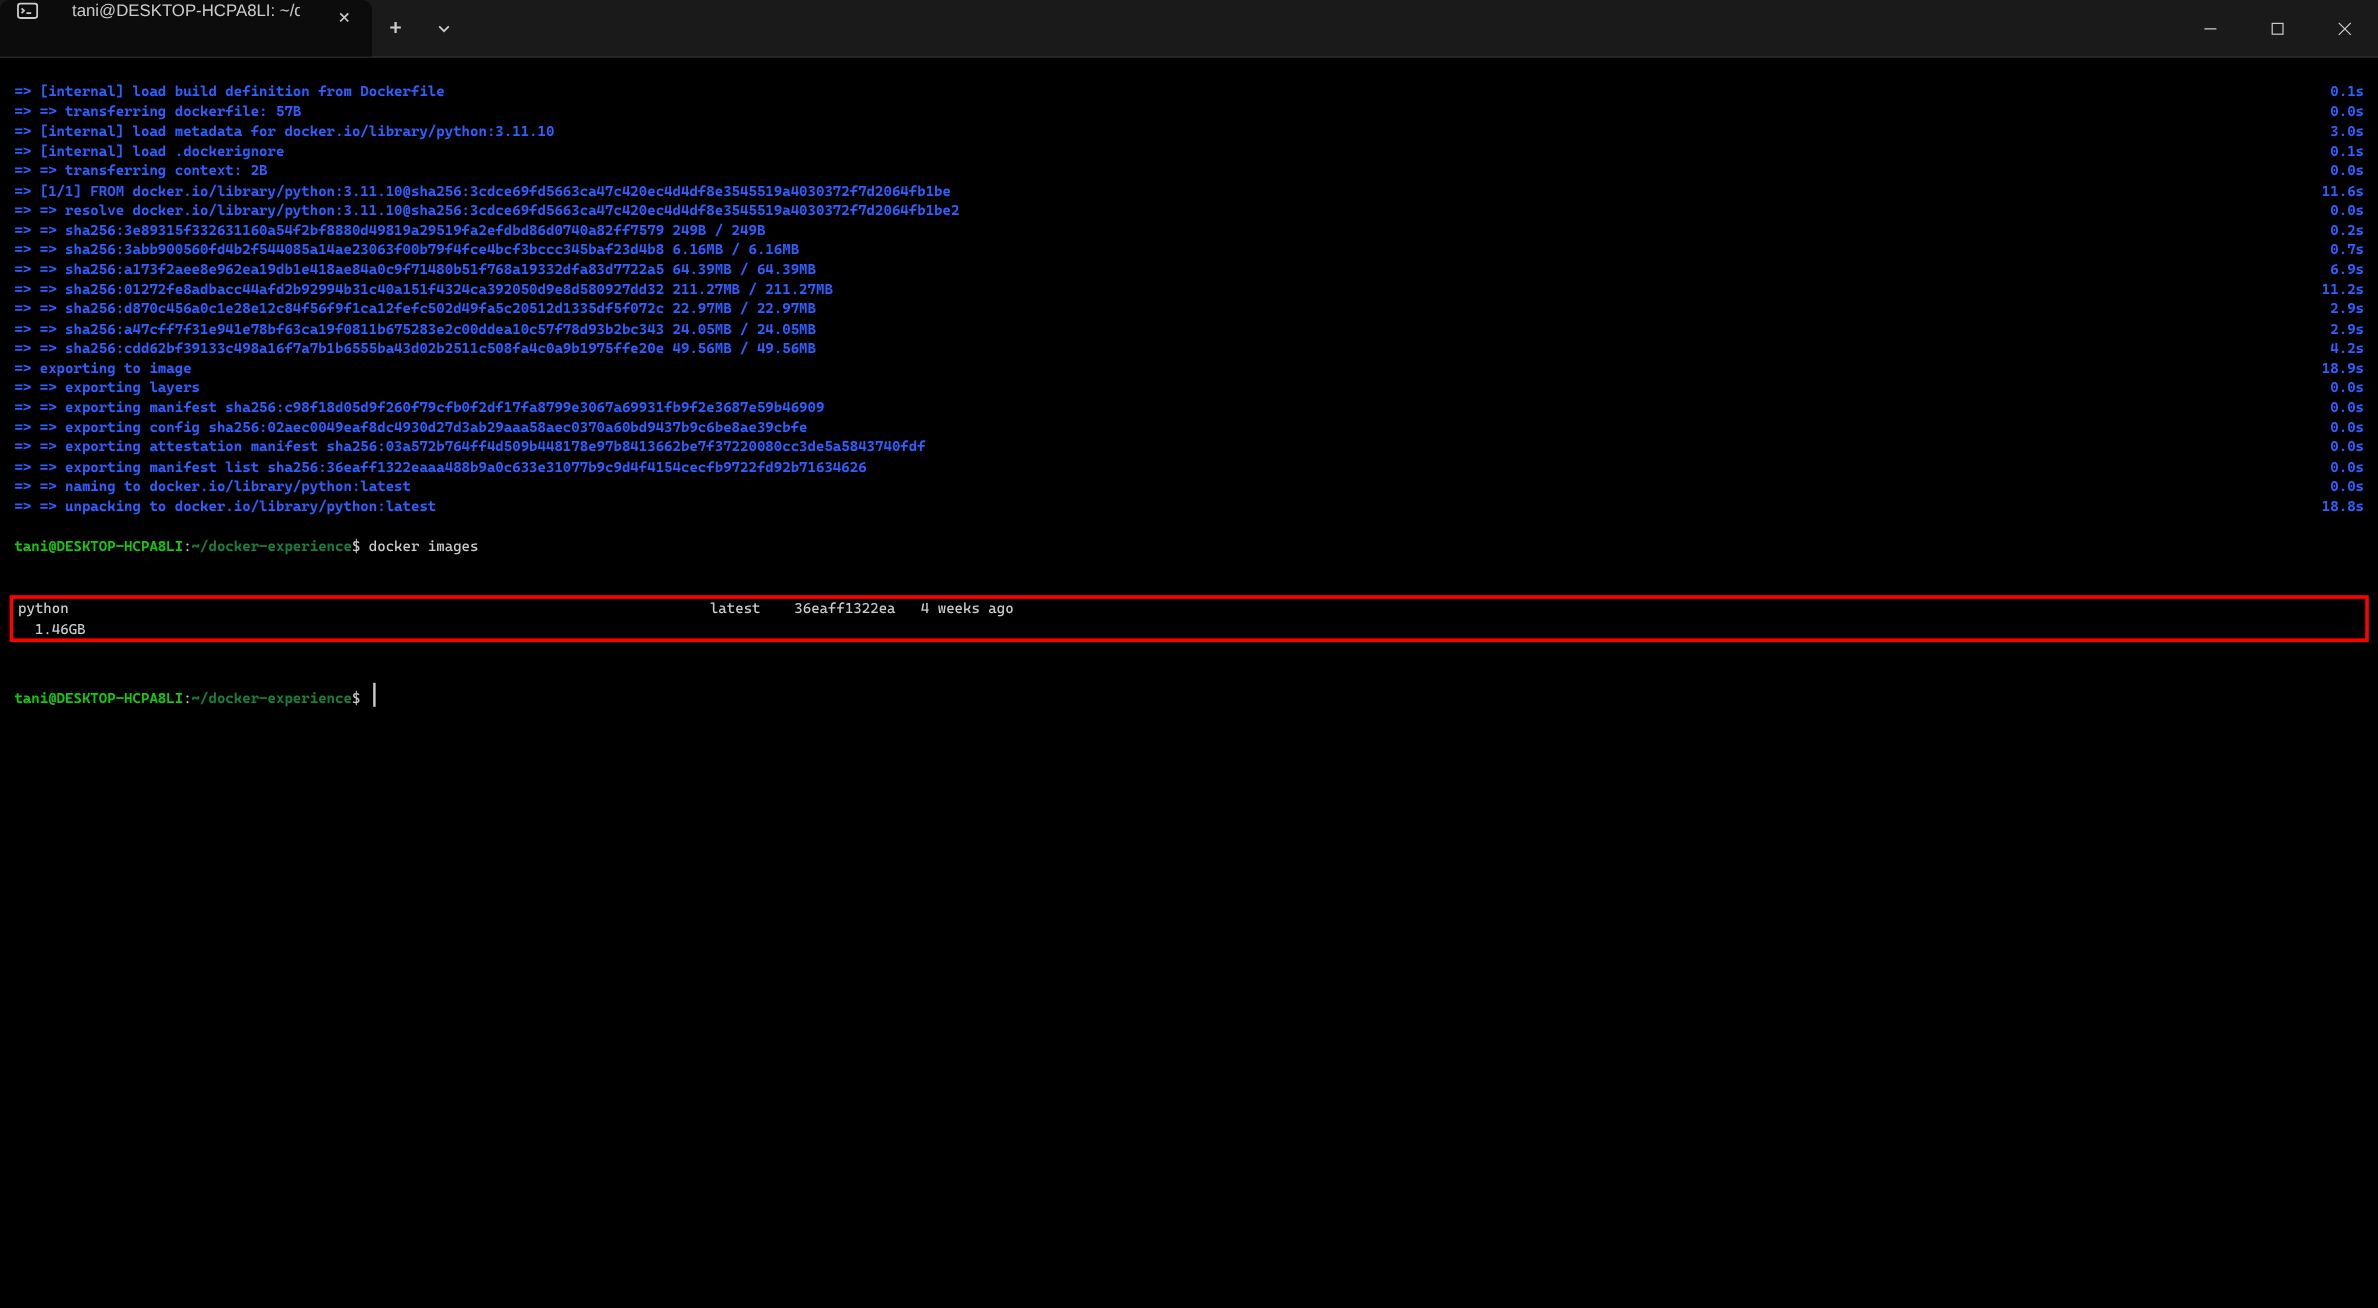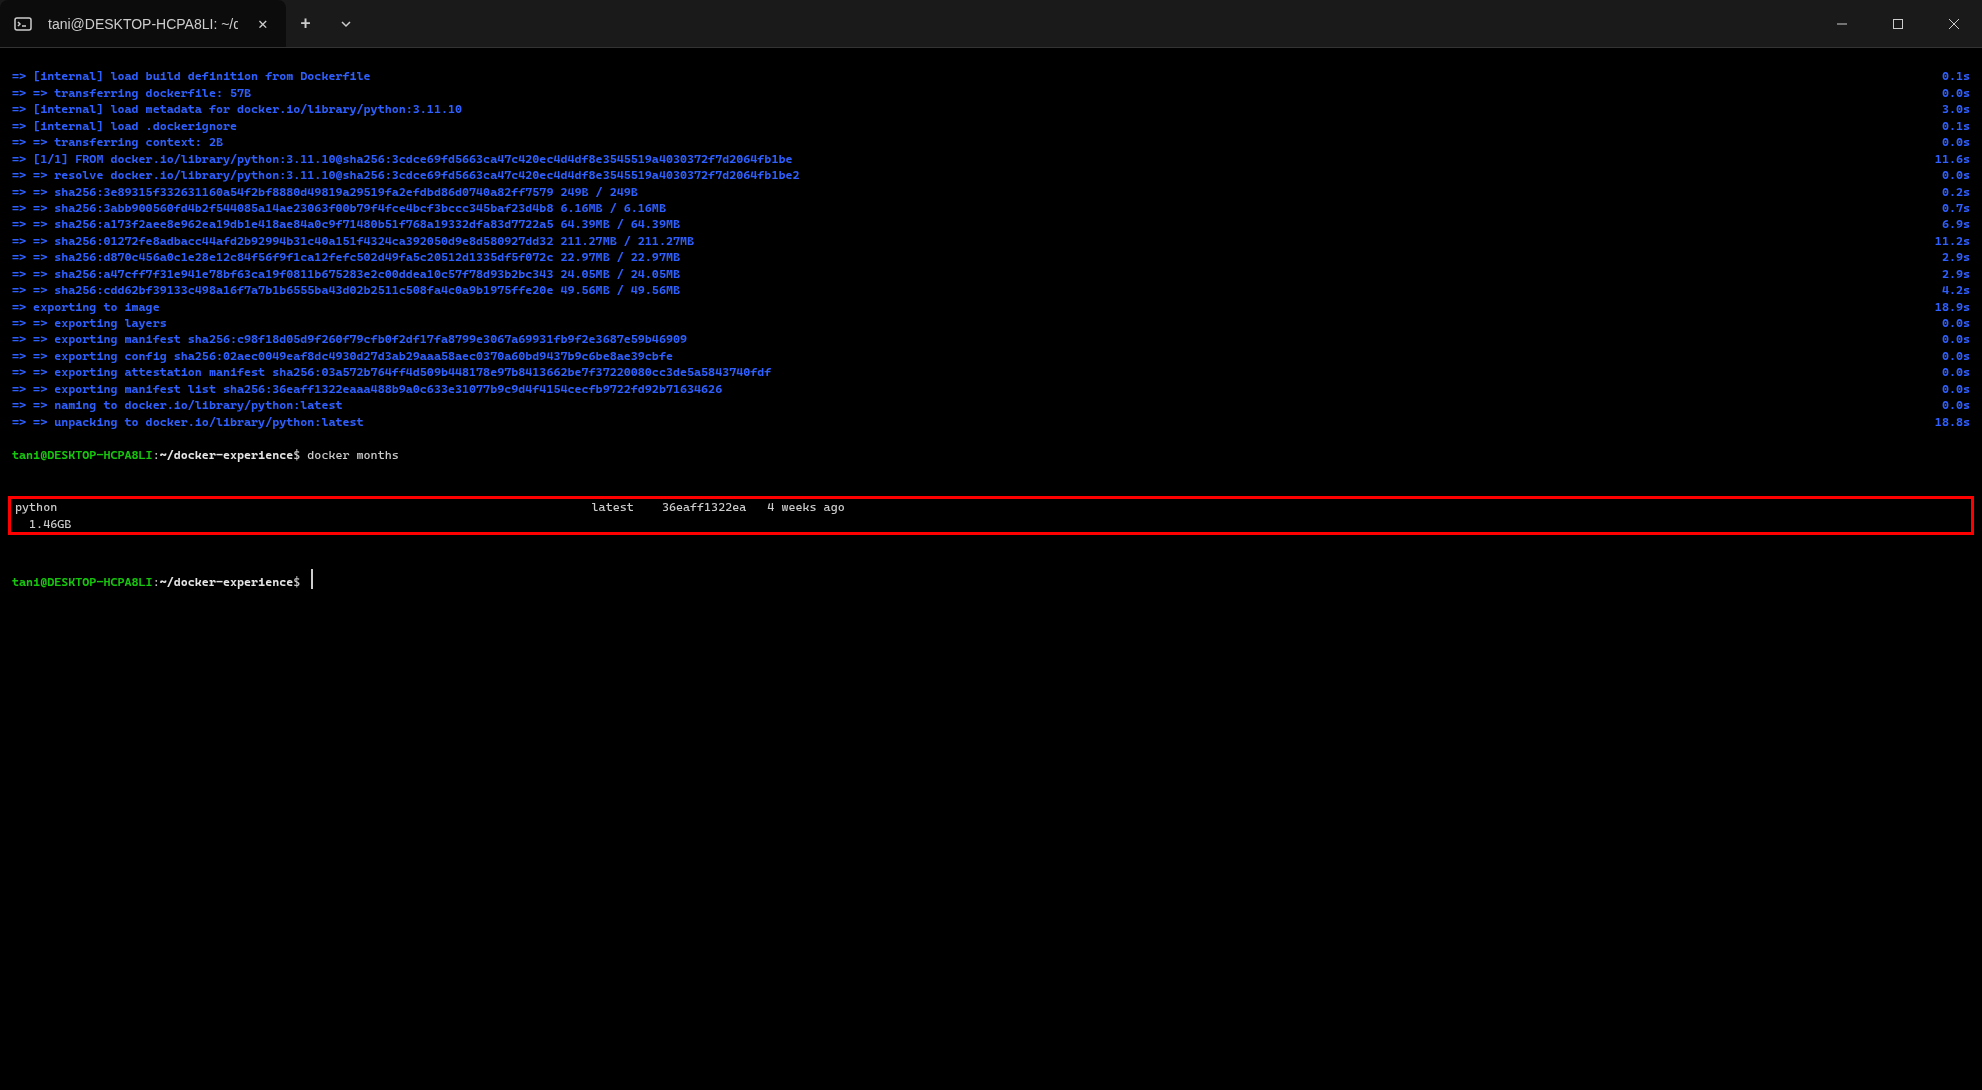--- a/index.html
+++ b/index.html
@@ -18,27 +18,27 @@
       justify-content: space-between;
       border-bottom: 1px solid #333;
     }
     .tabs-area {
       display: flex;
       align-items: center;
       height: 100%;
     }
     .tab {
       display: flex;
-      align-items: center;
+      align-items: flex-start;
       height: 100%;
       background: #2b2b2b;
       padding: 0 14px 0 14px;
       border-top-left-radius: 8px;
       border-top-right-radius: 8px;
-      gap: 16px;
+      gap: 28px;
       min-width: 280px;
     }
     .tab.active {
       background: #0c0c0c;
     }
     .tab-icon {
       width: 18px;
       height: 18px;
       display: inline-flex;
       align-items: center;
@@ -86,21 +86,21 @@
       line-height: 1.37;
       white-space: pre;
       font-size: 12px;
     }
     .line {
       display: flex;
       justify-content: space-between;
     }
     .blue { color: #2e5fff; font-weight: bold; }
     .prompt-user { color: #16c60c; font-weight: bold; text-align: center; }
-    .prompt-path { color: #e5e5e5; font-weight: bold; text-align: right; }
+    .prompt-path { color: #15803d; font-weight: bold; text-align: right; }
     .white { color: #ccc; }
     .highlight-box {
       border: 3px solid #ff0000;
       padding: 0 4px;
       margin: 17px -4px;
     }
     .cursor {
       display: inline-block;
       width: 2px;
       height: 20px;
@@ -147,17 +147,17 @@
       <svg width="12" height="12" viewBox="0 0 12 12">
           <line x1="1" y1="1" x2="11" y2="11" stroke="#ccc" stroke-width="1"></line>
           <line x1="11" y1="1" x2="1" y2="11" stroke="#ccc" stroke-width="1"></line>
         </svg>
     </div>
   </div>
 </div>
 
 <div class="terminal">
 <div id="build-output"><div class="line"><span class="blue">=&gt; [internal] load build definition from Dockerfile</span><span class="blue">0.1s</span></div><div class="line"><span class="blue">=&gt; =&gt; transferring dockerfile: 57B</span><span class="blue">0.0s</span></div><div class="line"><span class="blue">=&gt; [internal] load metadata for docker.io/library/python:3.11.10</span><span class="blue">3.0s</span></div><div class="line"><span class="blue">=&gt; [internal] load .dockerignore</span><span class="blue">0.1s</span></div><div class="line"><span class="blue">=&gt; =&gt; transferring context: 2B</span><span class="blue">0.0s</span></div><div class="line"><span class="blue">=&gt; [1/1] FROM docker.io/library/python:3.11.10@sha256:3cdce69fd5663ca47c420ec4d4df8e3545519a4030372f7d2064fb1be</span><span class="blue">11.6s</span></div><div class="line"><span class="blue">=&gt; =&gt; resolve docker.io/library/python:3.11.10@sha256:3cdce69fd5663ca47c420ec4d4df8e3545519a4030372f7d2064fb1be2</span><span class="blue">0.0s</span></div><div class="line"><span class="blue">=&gt; =&gt; sha256:3e89315f332631160a54f2bf8880d49819a29519fa2efdbd86d0740a82ff7579 249B / 249B</span><span class="blue">0.2s</span></div><div class="line"><span class="blue">=&gt; =&gt; sha256:3abb900560fd4b2f544085a14ae23063f00b79f4fce4bcf3bccc345baf23d4b8 6.16MB / 6.16MB</span><span class="blue">0.7s</span></div><div class="line"><span class="blue">=&gt; =&gt; sha256:a173f2aee8e962ea19db1e418ae84a0c9f71480b51f768a19332dfa83d7722a5 64.39MB / 64.39MB</span><span class="blue">6.9s</span></div><div class="line"><span class="blue">=&gt; =&gt; sha256:01272fe8adbacc44afd2b92994b31c40a151f4324ca392050d9e8d580927dd32 211.27MB / 211.27MB</span><span class="blue">11.2s</span></div><div class="line"><span class="blue">=&gt; =&gt; sha256:d870c456a0c1e28e12c84f56f9f1ca12fefc502d49fa5c20512d1335df5f072c 22.97MB / 22.97MB</span><span class="blue">2.9s</span></div><div class="line"><span class="blue">=&gt; =&gt; sha256:a47cff7f31e941e78bf63ca19f0811b675283e2c00ddea10c57f78d93b2bc343 24.05MB / 24.05MB</span><span class="blue">2.9s</span></div><div class="line"><span class="blue">=&gt; =&gt; sha256:cdd62bf39133c498a16f7a7b1b6555ba43d02b2511c508fa4c0a9b1975ffe20e 49.56MB / 49.56MB</span><span class="blue">4.2s</span></div><div class="line"><span class="blue">=&gt; exporting to image</span><span class="blue">18.9s</span></div><div class="line"><span class="blue">=&gt; =&gt; exporting layers</span><span class="blue">0.0s</span></div><div class="line"><span class="blue">=&gt; =&gt; exporting manifest sha256:c98f18d05d9f260f79cfb0f2df17fa8799e3067a69931fb9f2e3687e59b46909</span><span class="blue">0.0s</span></div><div class="line"><span class="blue">=&gt; =&gt; exporting config sha256:02aec0049eaf8dc4930d27d3ab29aaa58aec0370a60bd9437b9c6be8ae39cbfe</span><span class="blue">0.0s</span></div><div class="line"><span class="blue">=&gt; =&gt; exporting attestation manifest sha256:03a572b764ff4d509b448178e97b8413662be7f37220080cc3de5a5843740fdf</span><span class="blue">0.0s</span></div><div class="line"><span class="blue">=&gt; =&gt; exporting manifest list sha256:36eaff1322eaaa488b9a0c633e31077b9c9d4f4154cecfb9722fd92b71634626</span><span class="blue">0.0s</span></div><div class="line"><span class="blue">=&gt; =&gt; naming to docker.io/library/python:latest</span><span class="blue">0.0s</span></div><div class="line"><span class="blue">=&gt; =&gt; unpacking to docker.io/library/python:latest</span><span class="blue">18.8s</span></div></div>
-<div><span class="prompt-user">tani@DESKTOP-HCPA8LI</span><span class="white">:</span><span class="prompt-path">~/docker-experience</span><span class="white">$ </span><span class="white">docker months</span></div>
+<div><span class="prompt-user">tani@DESKTOP-HCPA8LI</span><span class="white">:</span><span class="prompt-path">~/docker-experience</span><span class="white">$ </span><span class="white">docker images</span></div>
 <div id="table-output"><div class="white highlight-box">python                                                                            latest    36eaff1322ea   4 weeks ago
   1.46GB</div></div>
 <div><span class="prompt-user">tani@DESKTOP-HCPA8LI</span><span class="white">:</span><span class="prompt-path">~/docker-experience</span><span class="white">$ </span><span class="cursor"></span></div>
 </div>
 
 </body></html>

